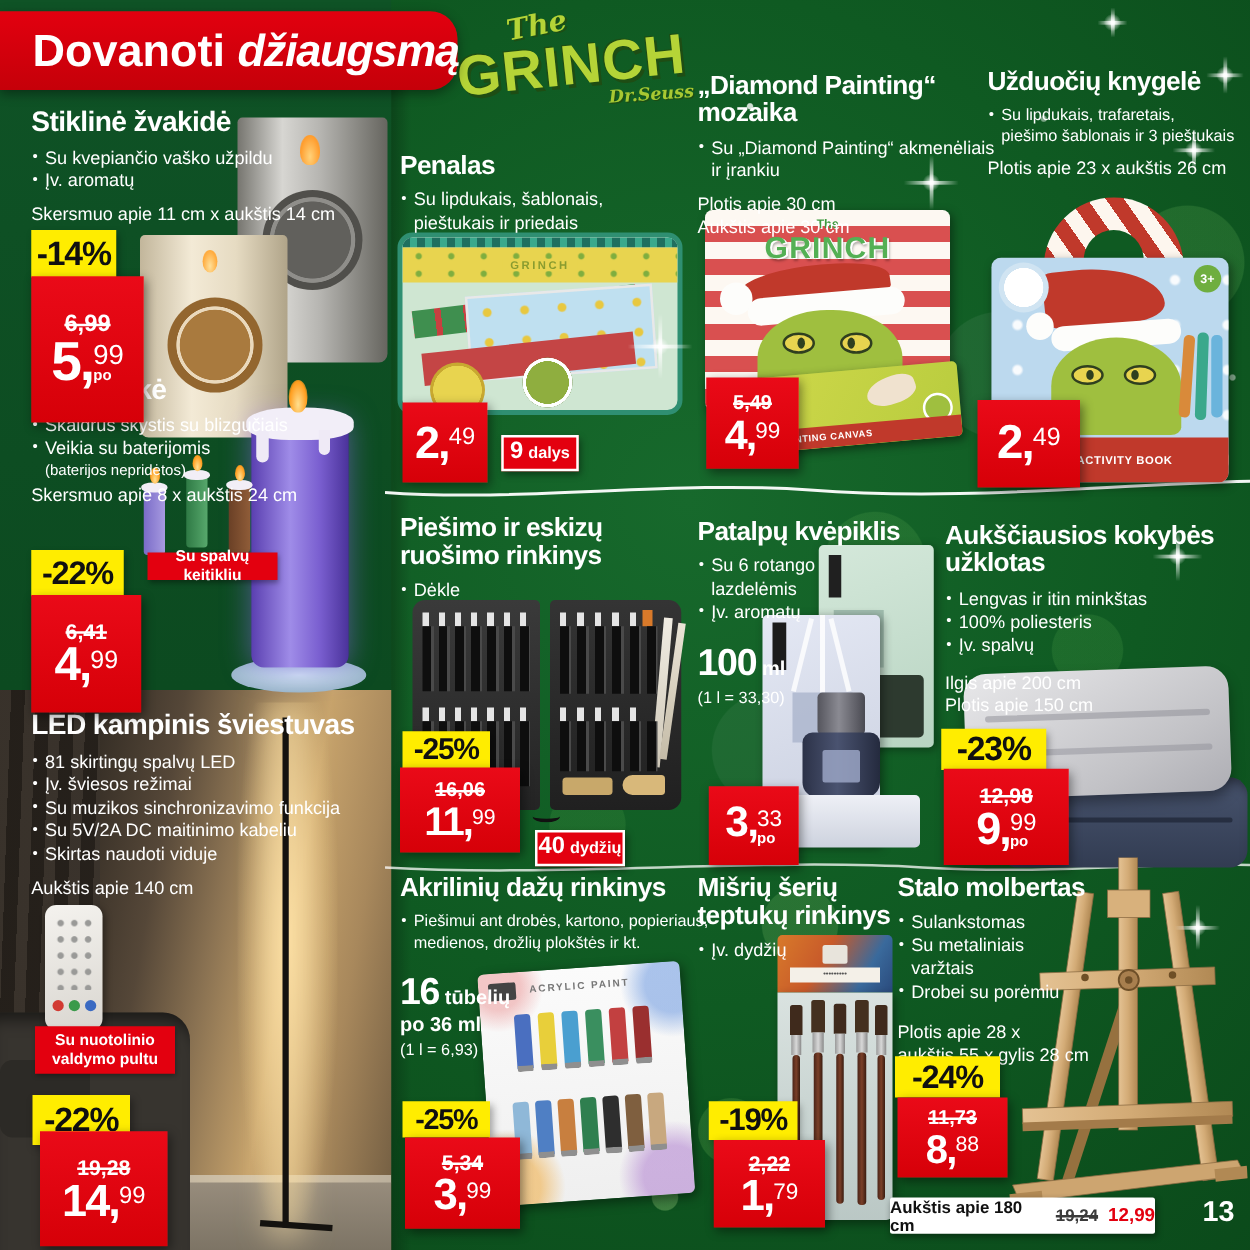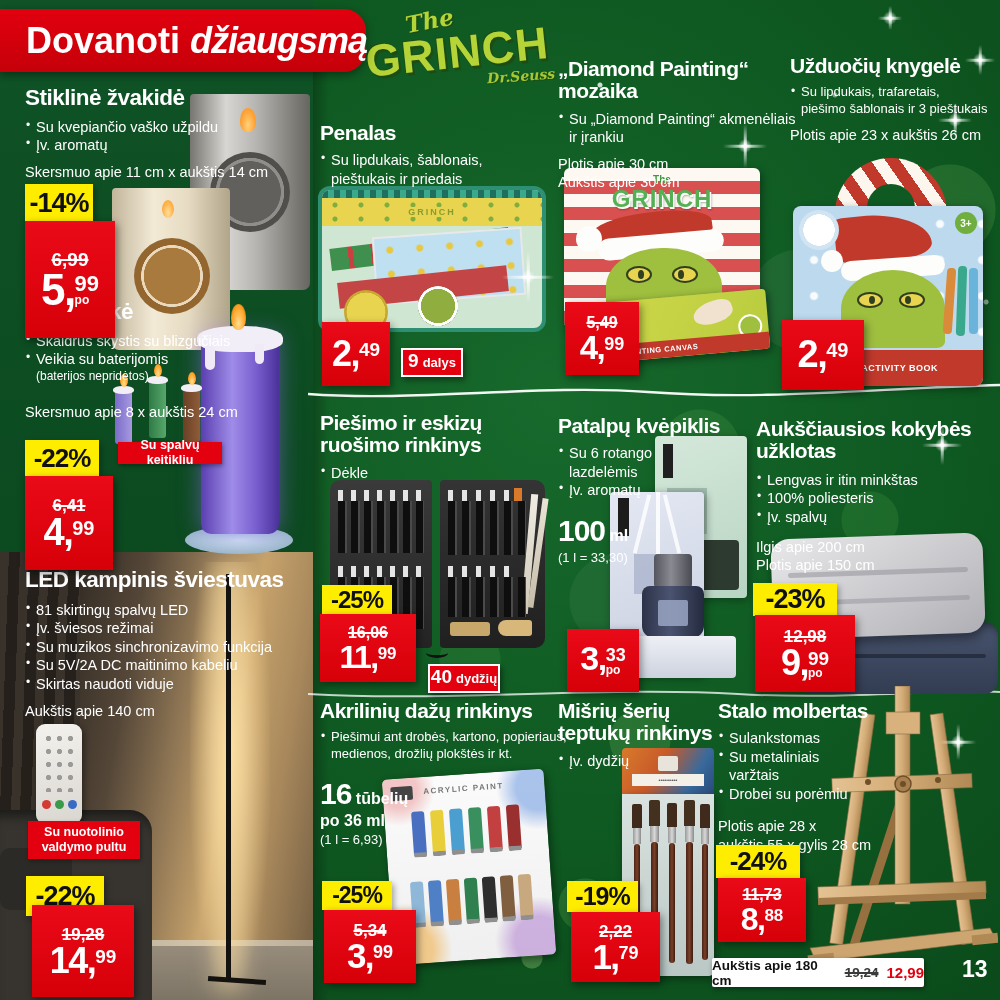--- a/index.html
+++ b/index.html
@@ -32,21 +32,21 @@
 .blt.cont::before{content:""}
 .blt.sm{font-size:13px}
 .note{color:#fff;font-size:12px;padding-left:11px;white-space:nowrap}
 .dims{color:#fff;font-size:14.5px;margin-top:8px;white-space:nowrap;line-height:1.25}
 .info{z-index:10}
 .disc{background:#ffed00;color:#101010;font-weight:bold;display:flex;align-items:center;justify-content:center;letter-spacing:-1px;box-shadow:2px 3px 6px rgba(0,0,0,.35);z-index:14}
 .pbox{background:linear-gradient(180deg,#ea0a18,#d60008);color:#fff;text-align:center;box-shadow:2px 3px 8px rgba(0,0,0,.45);display:flex;flex-direction:column;align-items:center;justify-content:center;gap:3px;z-index:15}
 .oldp{font-weight:bold;text-decoration:line-through;text-decoration-thickness:2px;line-height:1}
 .newp{font-weight:bold;display:flex;align-items:flex-start;line-height:.82;letter-spacing:-1.5px}
 .pstack{display:flex;flex-direction:column;align-items:flex-start;letter-spacing:0;margin-top:2px;gap:2px}
-.pcents{line-height:.9;font-weight:bold}
+.pcents{line-height:.9;font-weight:normal}
 .punit{font-size:12px;font-weight:bold}
 .flag{background:#e3000f;color:#fff;font-weight:bold;font-size:12.5px;text-align:center;line-height:1.18;display:flex;align-items:center;justify-content:center;box-shadow:1px 2px 4px rgba(0,0,0,.35);z-index:16}
 .cbadge{background:#e3000f;border:2.5px solid #fff;color:#fff;display:flex;align-items:baseline;justify-content:center;gap:4px;box-shadow:2px 3px 6px rgba(0,0,0,.45);z-index:16}
 .cbadge .n{font-weight:bold}
 .cbadge .l{font-weight:bold}
 .spark{position:absolute;z-index:12;pointer-events:none}
 .spark::before,.spark::after{content:"";position:absolute}
 .spark::before{left:0;right:0;top:50%;height:2.5px;transform:translateY(-50%);background:linear-gradient(90deg,transparent,rgba(255,255,255,.95),transparent)}
 .spark::after{top:0;bottom:0;left:50%;width:2.5px;transform:translateX(-50%);background:linear-gradient(180deg,transparent,rgba(255,255,255,.95),transparent)}
 .spark i{position:absolute;left:50%;top:50%;width:14px;height:14px;transform:translate(-50%,-50%);background:radial-gradient(circle,rgba(255,255,255,.95),rgba(255,255,255,0) 70%);border-radius:50%}
@@ -156,21 +156,21 @@
         <span class="punit">po</span>
       </span>
     </div>
   </div>
 
   <div class="abs info" style="left:25px;top:300px;width:285px">
     <div class="ttl" style="font-size:22.5px">LED žvakė</div>
     <div class="blt" style="margin-top:8px">Skaidrus skystis su blizgučiais</div>
     <div class="blt">Veikia su baterijomis</div>
     <div class="note">(baterijos nepridėtos)</div>
-    <div class="dims" style="margin-top:20px">Skersmuo apie 8 x aukštis 24 cm</div>
+    <div class="dims" style="margin-top:5px">Skersmuo apie 8 x aukštis 24 cm</div>
   </div>
   <div class="abs" style="left:105px;top:318px;width:205px;height:240px;z-index:4">
     <div class="abs" style="left:80px;top:208px;width:108px;height:28px;background:radial-gradient(ellipse,#cfe4ee,#9db8cc 70%);border-radius:50%"></div>
     <div class="abs" style="left:96px;top:16px;width:78px;height:200px;background:linear-gradient(90deg,#5a3fb0,#9f8ce8 40%,#7a5fd0 70%,#4a329a);border-radius:8px 8px 10px 10px;box-shadow:0 0 22px rgba(150,110,255,.5)"></div>
     <div class="abs" style="left:92px;top:8px;width:86px;height:26px;background:#f2eef8;border-radius:45% 45% 40% 40%"></div>
     <div class="abs" style="left:100px;top:26px;width:10px;height:26px;background:#efeaf6;border-radius:0 0 6px 6px"></div>
     <div class="abs" style="left:150px;top:26px;width:9px;height:20px;background:#efeaf6;border-radius:0 0 6px 6px"></div>
     <div class="abs" style="left:126px;top:-14px;width:15px;height:26px;background:radial-gradient(ellipse at 50% 75%,#ffdf8f,#ff9d1e 65%,transparent);border-radius:50% 50% 45% 45%"></div>
     <div class="abs" style="left:10px;top:72px;width:17px;height:54px;background:linear-gradient(90deg,#7a6cc8,#a79ae0);border-radius:3px"></div>
     <div class="abs" style="left:44px;top:62px;width:17px;height:58px;background:linear-gradient(90deg,#2f7a45,#57a86c);border-radius:3px"></div>

